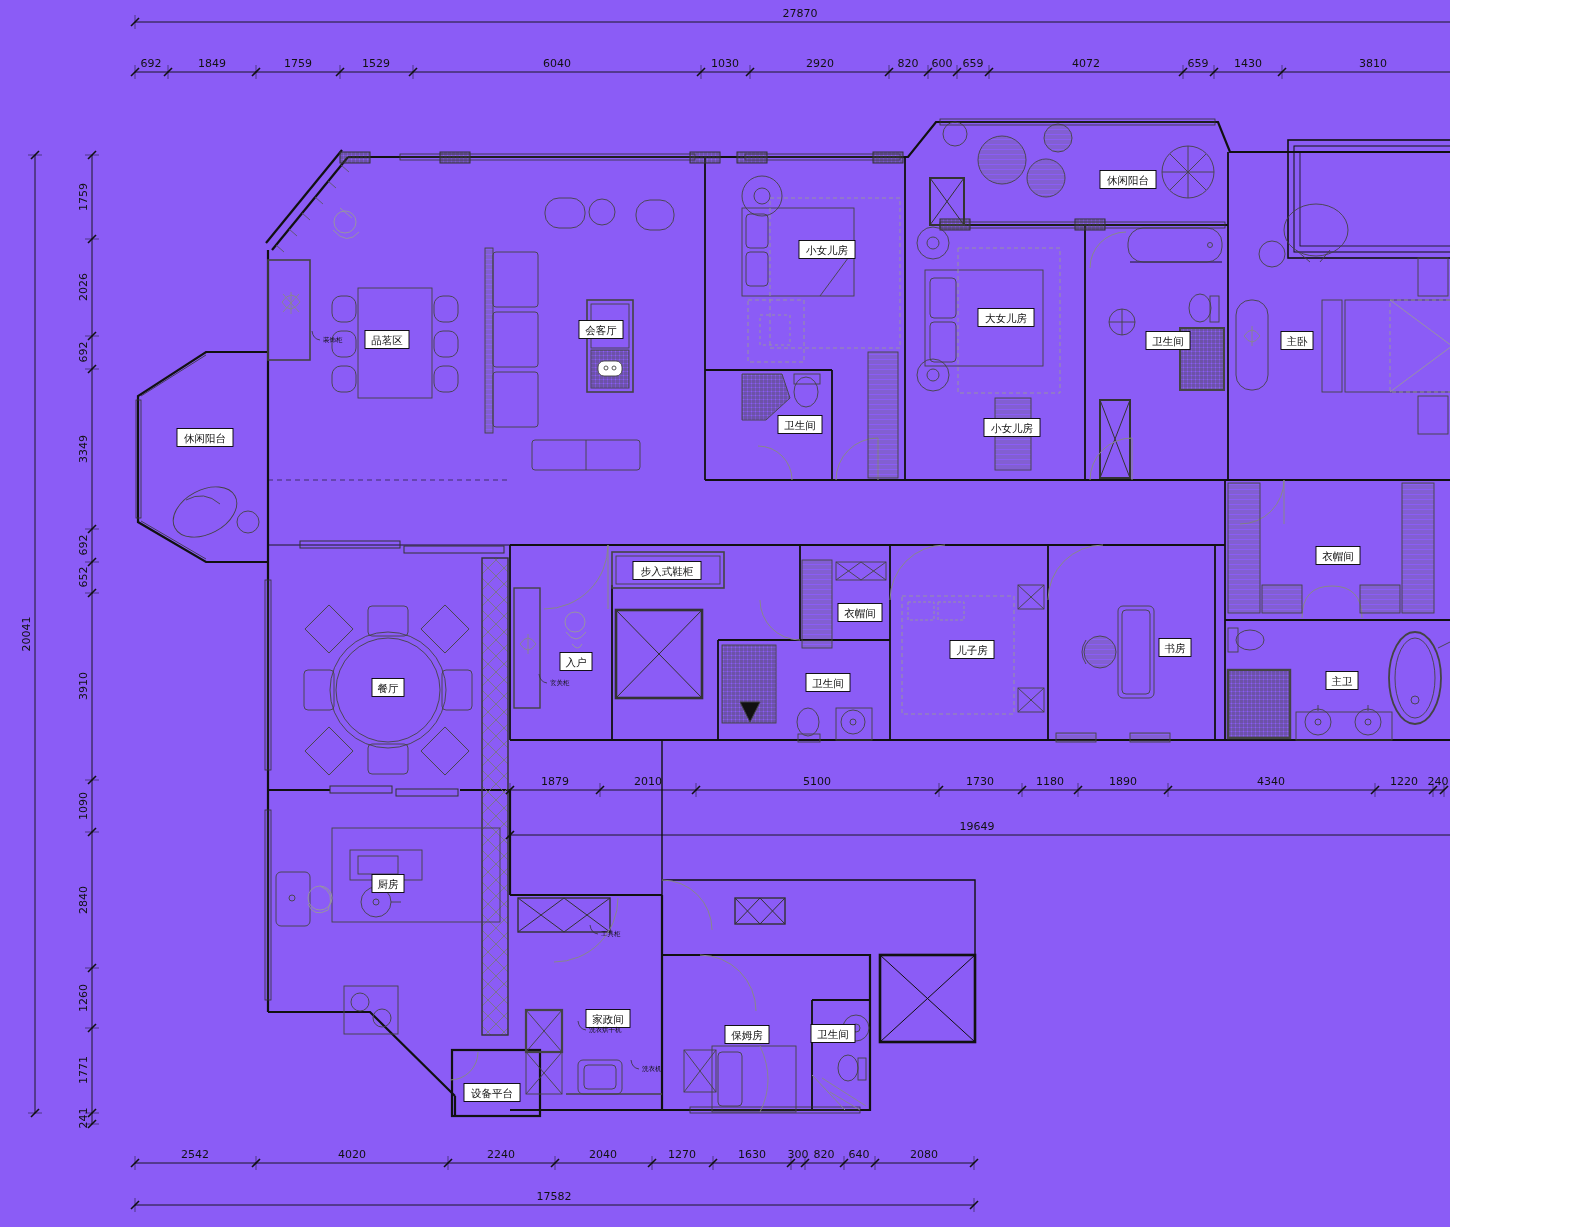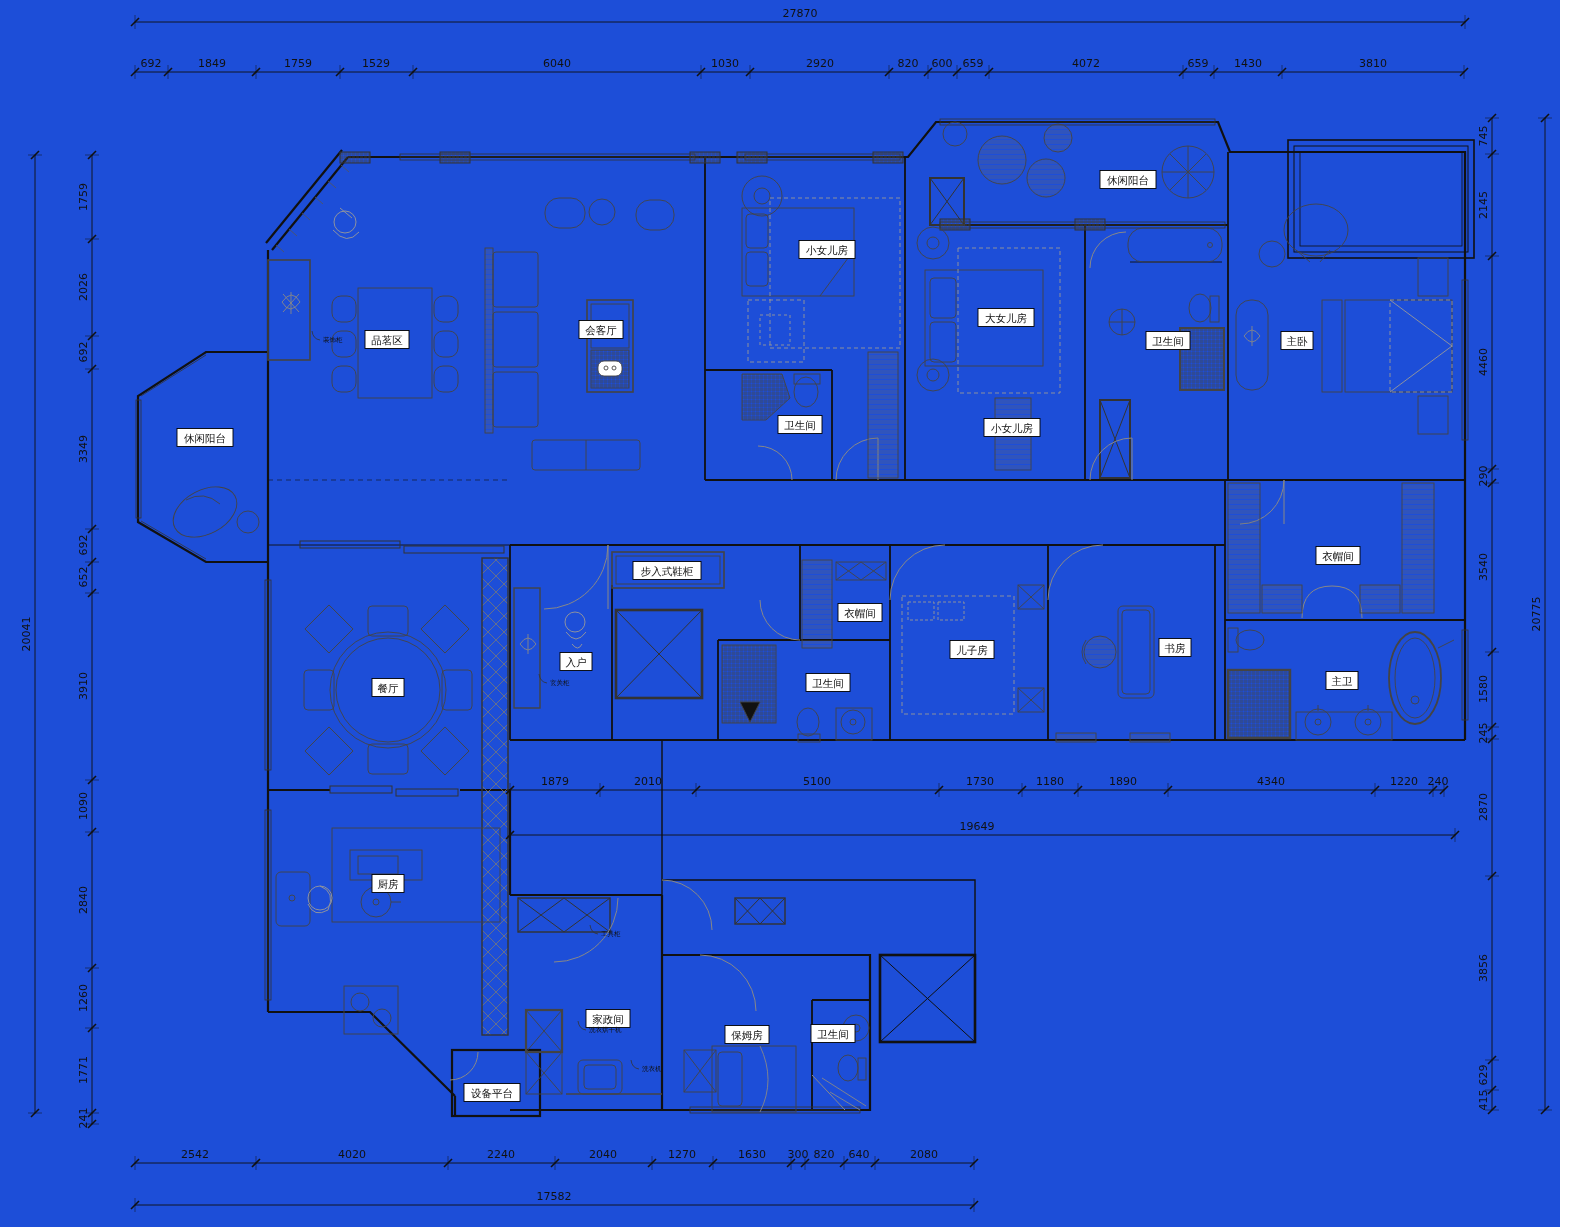--- a/index.html
+++ b/index.html
@@ -1,16 +1,16 @@
 <!DOCTYPE html>
 <html><head>
 <meta charset="utf-8">
 <style>
   html,body{margin:0;padding:0;background:#fff;}
-  #stage{position:relative;width:1560px;height:1227px;background:#1d4ed8;overflow:hidden;
+  #stage{position:relative;width:1450px;height:1227px;background:#8b5cf6;overflow:hidden;
          font-family:"DejaVu Sans",sans-serif;}
   svg{position:absolute;left:0;top:0;}
   svg text{font-family:"DejaVu Sans","Liberation Sans",sans-serif;fill:#111;}
   .dimtxt{font-size:11px;}
   .roomtxt{font-size:10.5px;}
   .tinytxt{font-size:6.5px;}
 </style>
 </head>
 <body>
 

